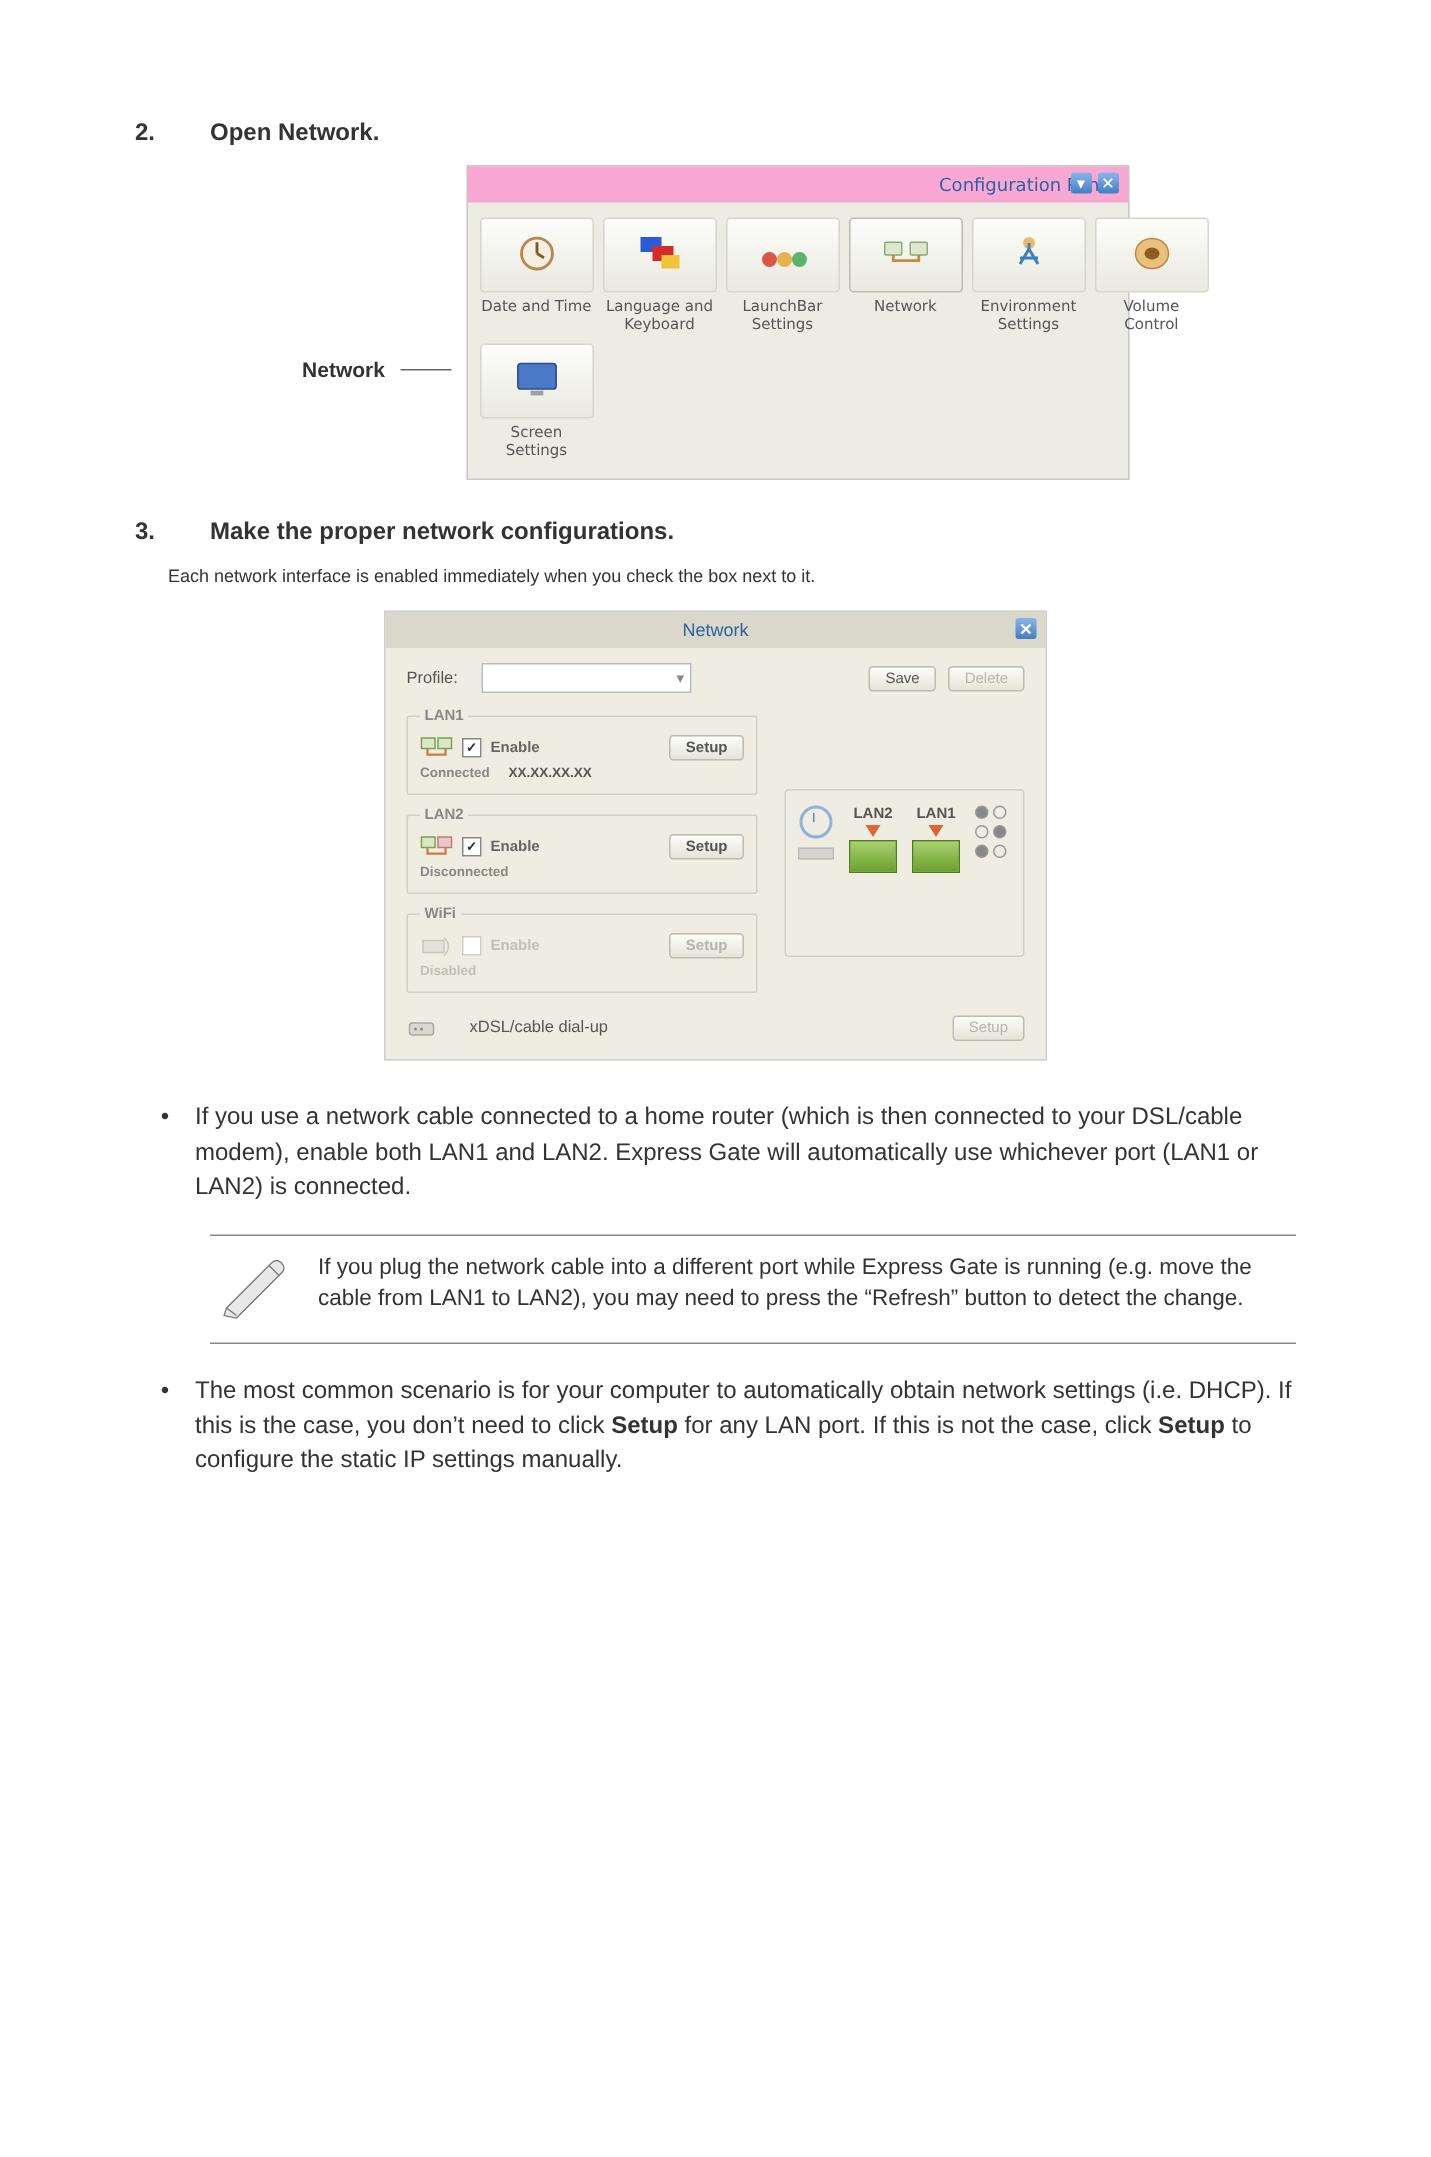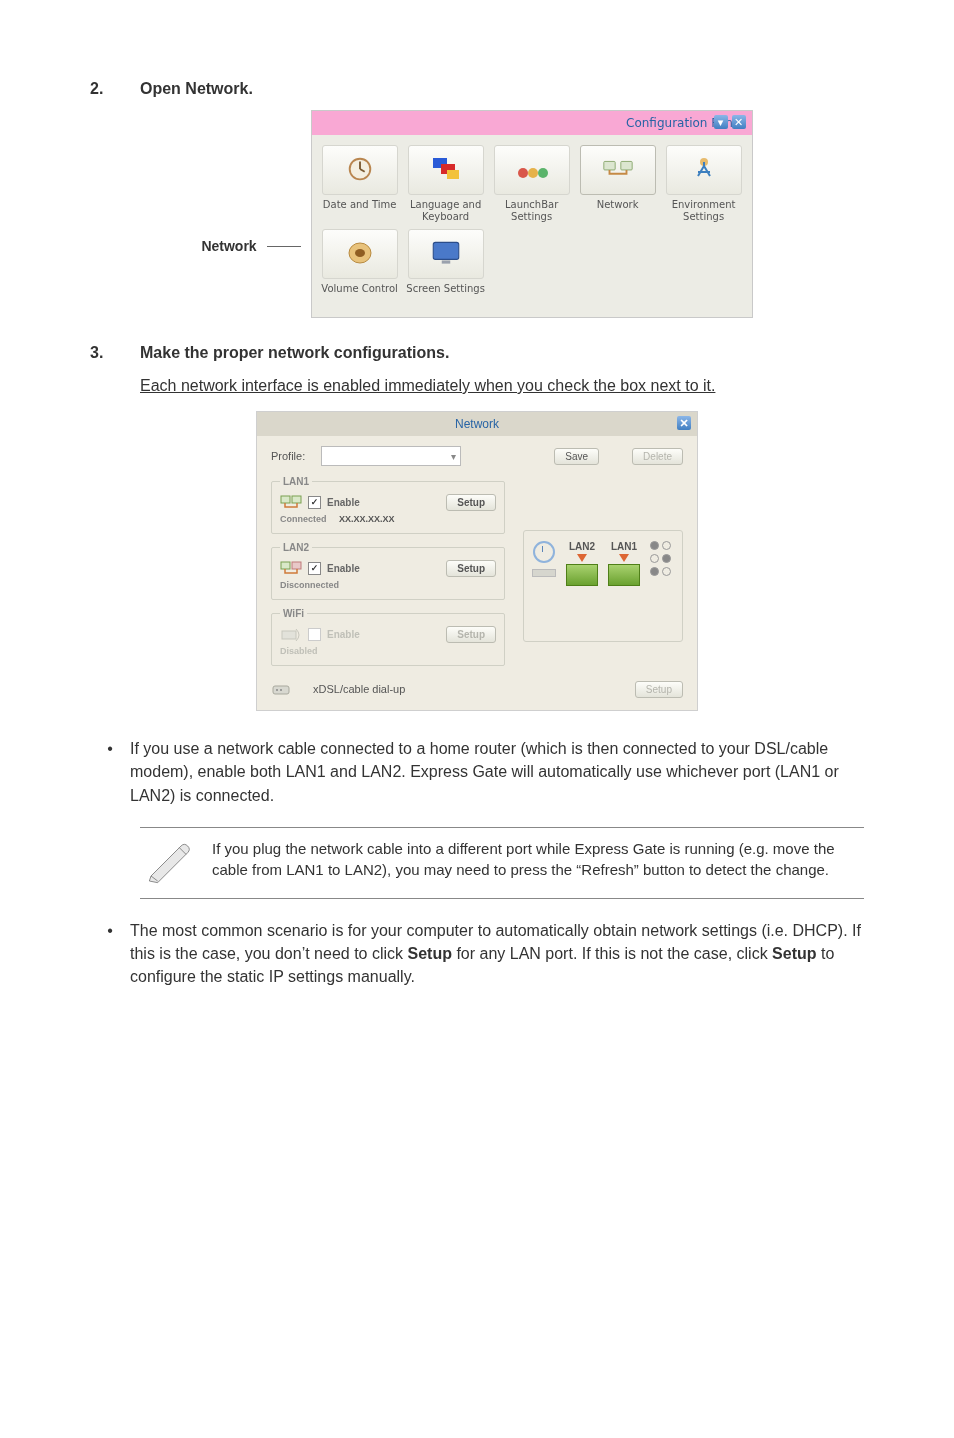--- a/index.html
+++ b/index.html
@@ -24,25 +24,24 @@
     width: 50px;
     font-weight: bold;
     font-size: 16px;
   }
   .step-head {
     font-weight: bold;
     font-size: 16px;
     text-align: right;
   }
   .step-body {
-    margin-left: 50px;
-    font-size: 16px;
+    margin-left: 22px;
+    font-size: 12px;
     line-height: 1.45;
     margin-bottom: 14px;
-    text-decoration: underline;
   }
   .center-wrap {
     display: flex;
     justify-content: center;
     margin: 10px 0 26px 0;
     position: relative;
   }
 
   
   .cp-container {
@@ -85,21 +84,21 @@
   }
   .win-btn {
     width: 14px; height: 14px;
     display: flex; align-items:center; justify-content:center;
     font-size: 11px; font-weight: bold;
     background: linear-gradient(#8bb6e8,#417fc2);
     color:#fff; border-radius:2px;
   }
   .cp-grid {
     display: grid;
-    grid-template-columns: repeat(5, 1fr);
+    grid-template-columns: repeat(6, 1fr);
     gap: 6px 6px;
     padding: 10px 8px 12px 8px;
   }
   .cp-item {
     display: flex;
     flex-direction: column;
     align-items: center;
     font-size: 10px;
     color: #555;
   }
@@ -147,21 +146,20 @@
     background: #fff; border: 1px solid #bbb;
     display:flex; align-items:center; padding:0 4px;
     justify-content: flex-end; color:#888; font-size:10px;
   }
   .btn {
     font-size: 10px; color: #555;
     padding: 2px 10px;
     background: linear-gradient(#fdfdf9,#e4e4da);
     border: 1px solid #bcbcb2;
     border-radius: 3px;
-    margin-left: 25px;
   }
   .btn.disabled { color: #b5b5ad; }
   .net-cols { display: flex; gap: 18px; font-weight: bold; }
   .net-left { flex: 1; }
   .net-right { width: 160px; }
   fieldset.group {
     border: 1px solid #d0d0c5;
     border-radius: 2px;
     padding: 6px 8px 8px 8px;
     margin: 0 0 8px 0;

